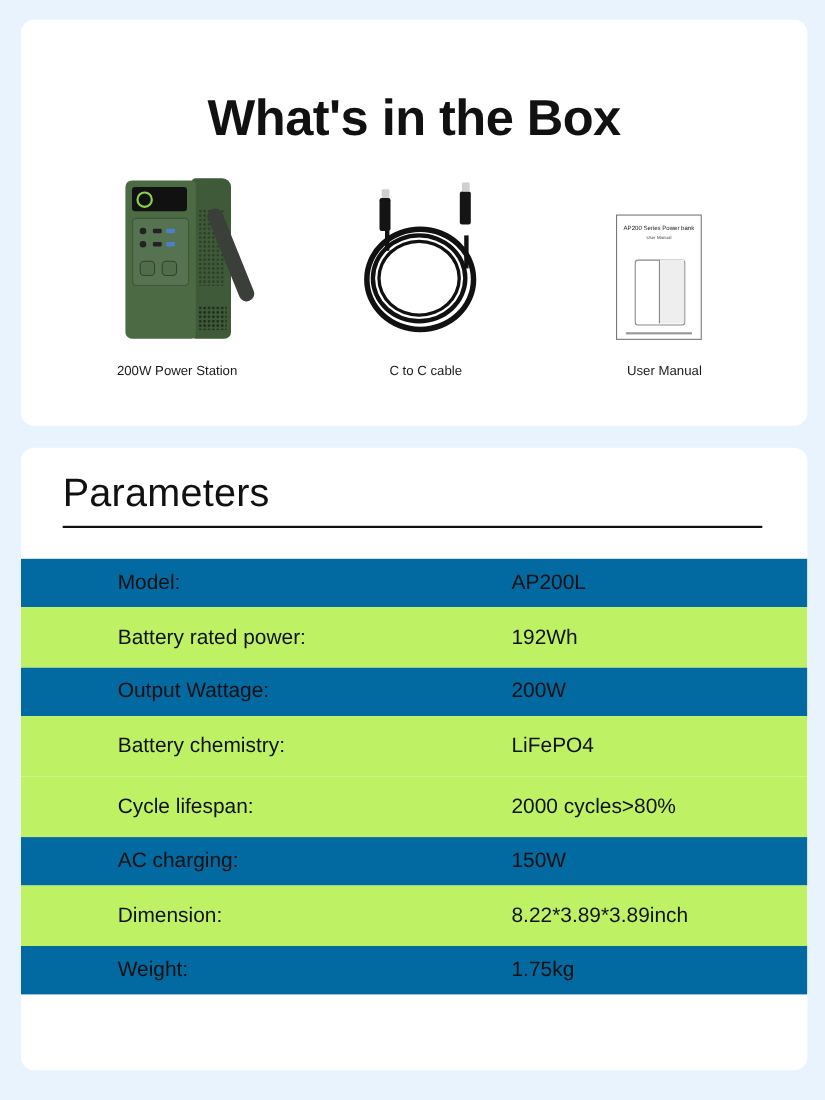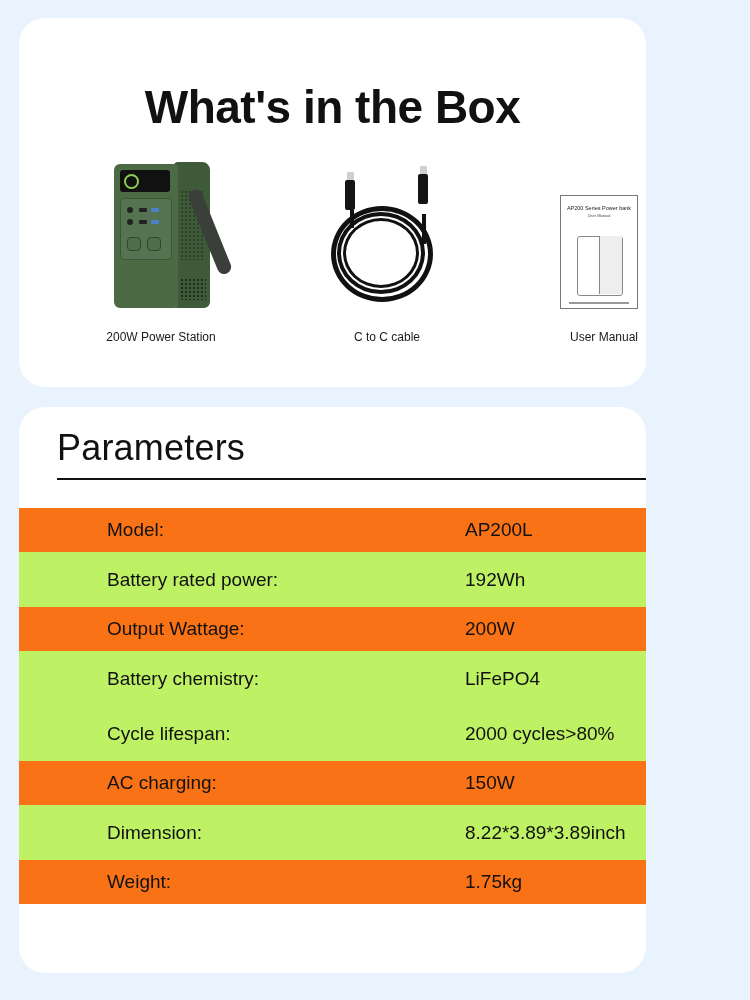--- a/index.html
+++ b/index.html
@@ -4,22 +4,22 @@
 <style>
   html, body { margin: 0; padding: 0; }
   body {
     width: 750px; height: 1000px; overflow: hidden;
     background: #e9f3fd;
     font-family: "Liberation Sans", "DejaVu Sans", sans-serif;
     color: #111;
     position: relative;
   }
   .card {
-    position: absolute; left: 19px; width: 627px;
-    background: #ffffff; border-radius: 26px; overflow: hidden;
+    position: absolute; left: 19px; width: 715px;
+    background: #ffffff; border-radius: 12px; overflow: hidden;
   }
   #box-card { top: 18px; height: 369px; }
   #param-card { top: 407px; height: 566px; }
 
   .box-title {
     position: absolute; top: 62px; left: 0; width: 100%;
     text-align: center; font-weight: bold; font-size: 46px; letter-spacing: -0.5px;
   }
   .item { position: absolute; top: 140px; width: 240px; text-align: center; }
   .item .pic { position: relative; height: 155px; }
@@ -57,21 +57,21 @@
   .manual .mt2 { position: absolute; top: 17px; width: 100%; text-align: center; font-size: 4px; color: #444; }
   .manual .fig { position: absolute; left: 16px; top: 40px; width: 44px; height: 58px; border: 1px solid #888; border-radius: 3px; }
   .manual .fig2 { position: absolute; left: 38px; top: 40px; width: 22px; height: 58px; border-left: 1px solid #888; background: #eee; }
   .manual .foot { position: absolute; bottom: 4px; left: 8px; width: 60px; height: 2px; background: #999; }
 
   
   .param-title { position: absolute; top: 20px; left: 38px; font-size: 36px; font-weight: normal; letter-spacing: 0.2px; }
   .param-rule { position: absolute; top: 71px; left: 38px; width: 636px; height: 2px; background: #111; }
   .rows { position: absolute; top: 101px; left: 0; width: 100%; }
   .row { position: relative; display: flex; align-items: center; font-size: 19px; }
-  .row.gray { background: #f97316; height: 44px; }
+  .row.gray { background: #0369a1; height: 44px; }
   .row.white { background: #bef264; height: 55px; }
   .row .k { position: absolute; left: 88px; }
   .row .v { position: absolute; left: 446px; }
 </style>
 </head>
 <body>
 
 <section class="card" id="box-card">
   <h1 class="box-title" style="margin:0">What's in the Box</h1>
 

